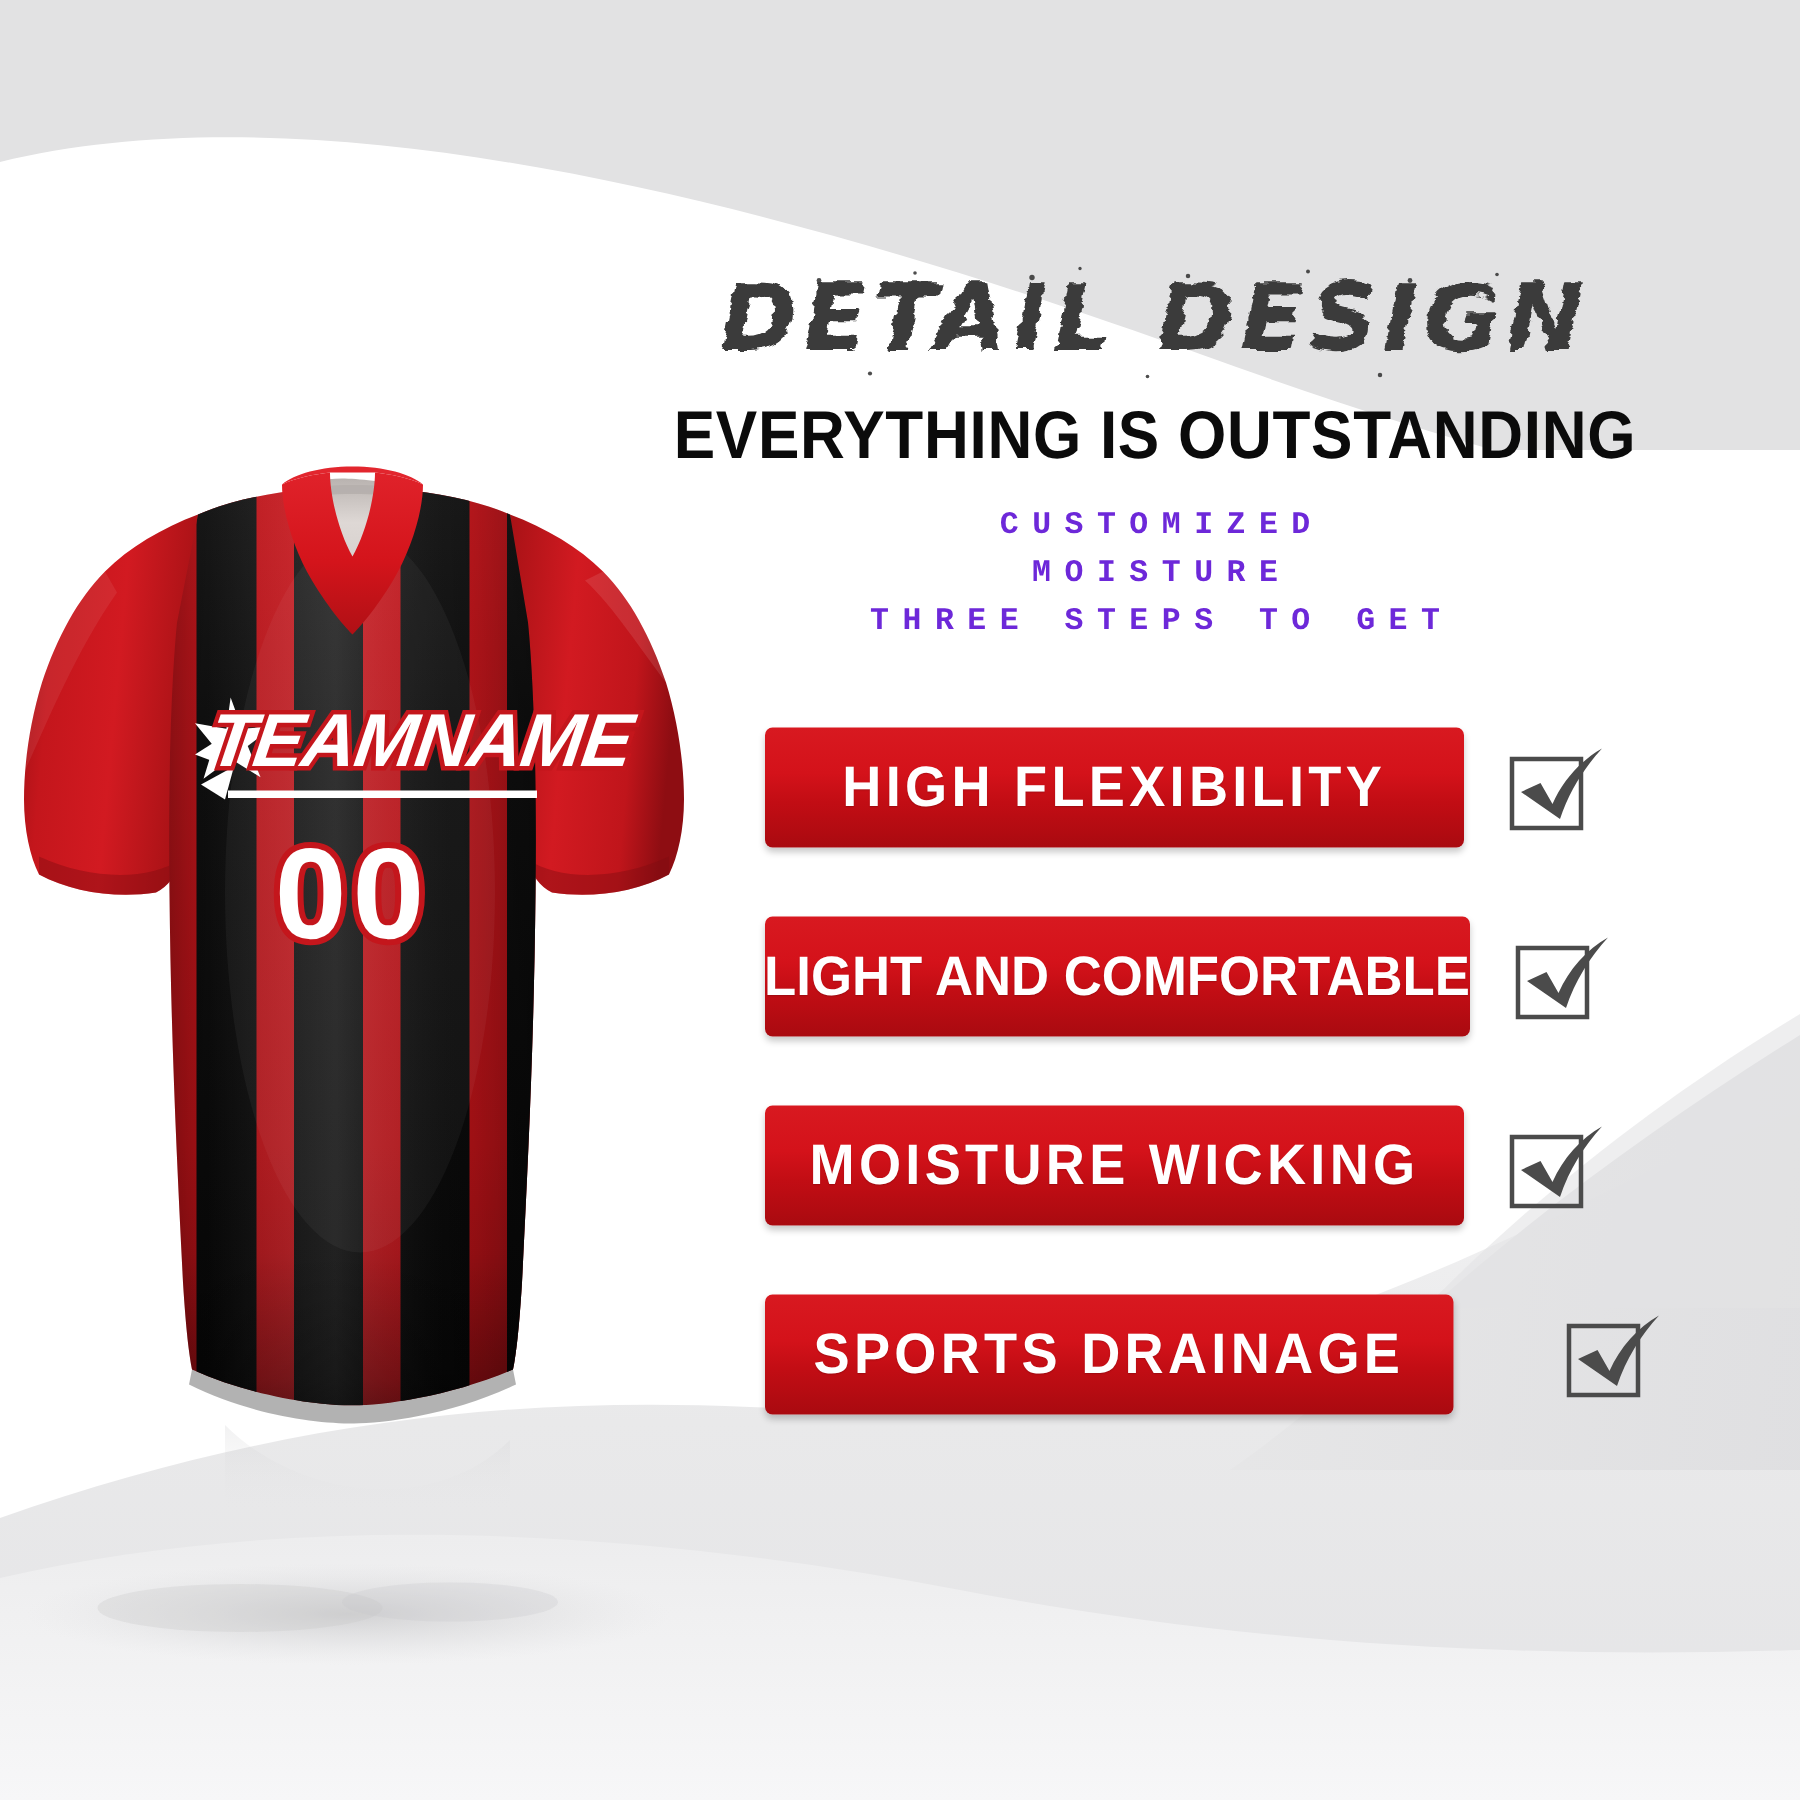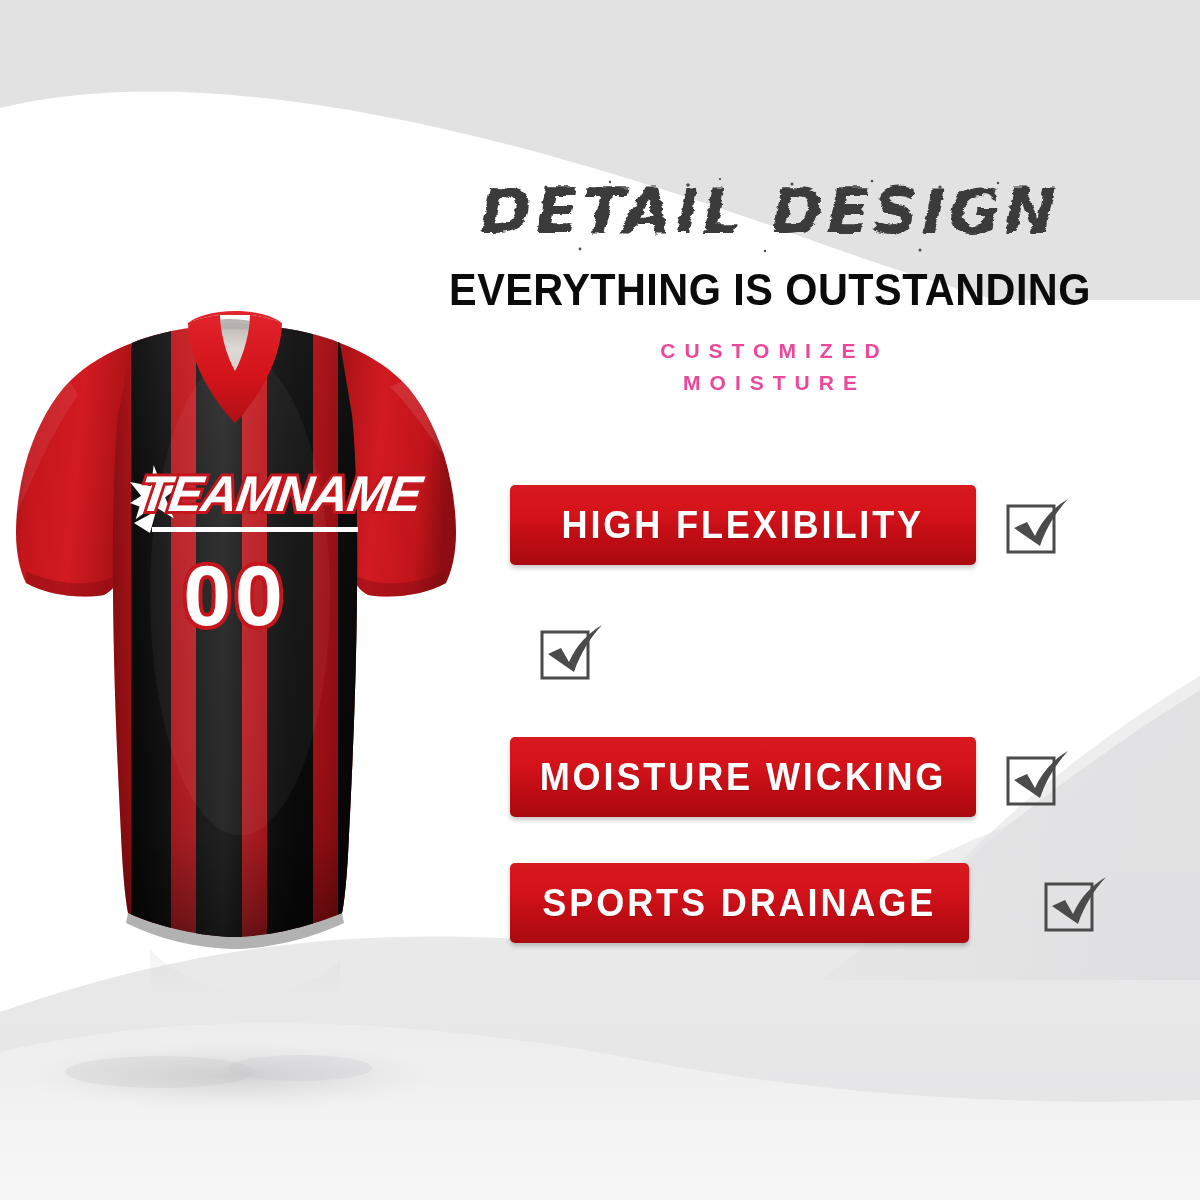--- a/index.html
+++ b/index.html
@@ -77,25 +77,25 @@
     white-space: nowrap;
     margin-top: 6px;
     line-height: 1.05;
   }
 
   #tagline {
     margin-top: 22px;
     text-align: center;
   }
   .tagline-line {
-    font-family: Liberation Sans, sans-serif;
+    font-family: Liberation Mono, monospace;
     font-size: 21px;
     font-weight: 700;
     letter-spacing: 9px;
-    color: #ec4899;
+    color: #6d28d9;
     line-height: 1.52;
     white-space: nowrap;
     text-indent: 9px;
   }
 
   
   #feature-list {
     position: absolute;
     left: 100px;
     top: 320px;
@@ -384,39 +384,43 @@
             <circle cx="500" cy="85" r="1.5"></circle>
           </g>
         </svg>
       </div>
 
       <div id="subtitle">EVERYTHING IS OUTSTANDING</div>
 
       <div id="tagline">
         <div class="tagline-line">CUSTOMIZED</div>
         <div class="tagline-line">MOISTURE</div>
+        <div class="tagline-line">THREE STEPS TO GET</div>
       </div>
     </div>
 
     <div id="feature-list">
 
       <div class="feature-row">
         <div class="feature-bar feature-bar-1">
           <span class="feature-label feature-label-1">HIGH FLEXIBILITY</span>
         </div>
         <div class="check-wrap">
           <svg width="70" height="70" viewBox="0 0 70 70" xmlns="http://www.w3.org/2000/svg">
             <rect x="6" y="16" width="46" height="46" fill="none" stroke="#4b4b4b" stroke-width="3"></rect>
             <path d="M12 38 L25 32 L33 46 C 40 30, 52 17, 66 9
                      C 54 22, 44 38, 38 56 Z" fill="#4b4b4b"></path>
           </svg>
         </div>
       </div>
 
       <div class="feature-row">
+        <div class="feature-bar feature-bar-2">
+          <span class="feature-label feature-label-2">LIGHT AND COMFORTABLE</span>
+        </div>
         <div class="check-wrap">
           <svg width="70" height="70" viewBox="0 0 70 70" xmlns="http://www.w3.org/2000/svg">
             <rect x="6" y="16" width="46" height="46" fill="none" stroke="#4b4b4b" stroke-width="3"></rect>
             <path d="M12 38 L25 32 L33 46 C 40 30, 52 17, 66 9
                      C 54 22, 44 38, 38 56 Z" fill="#4b4b4b"></path>
           </svg>
         </div>
       </div>
 
       <div class="feature-row">

